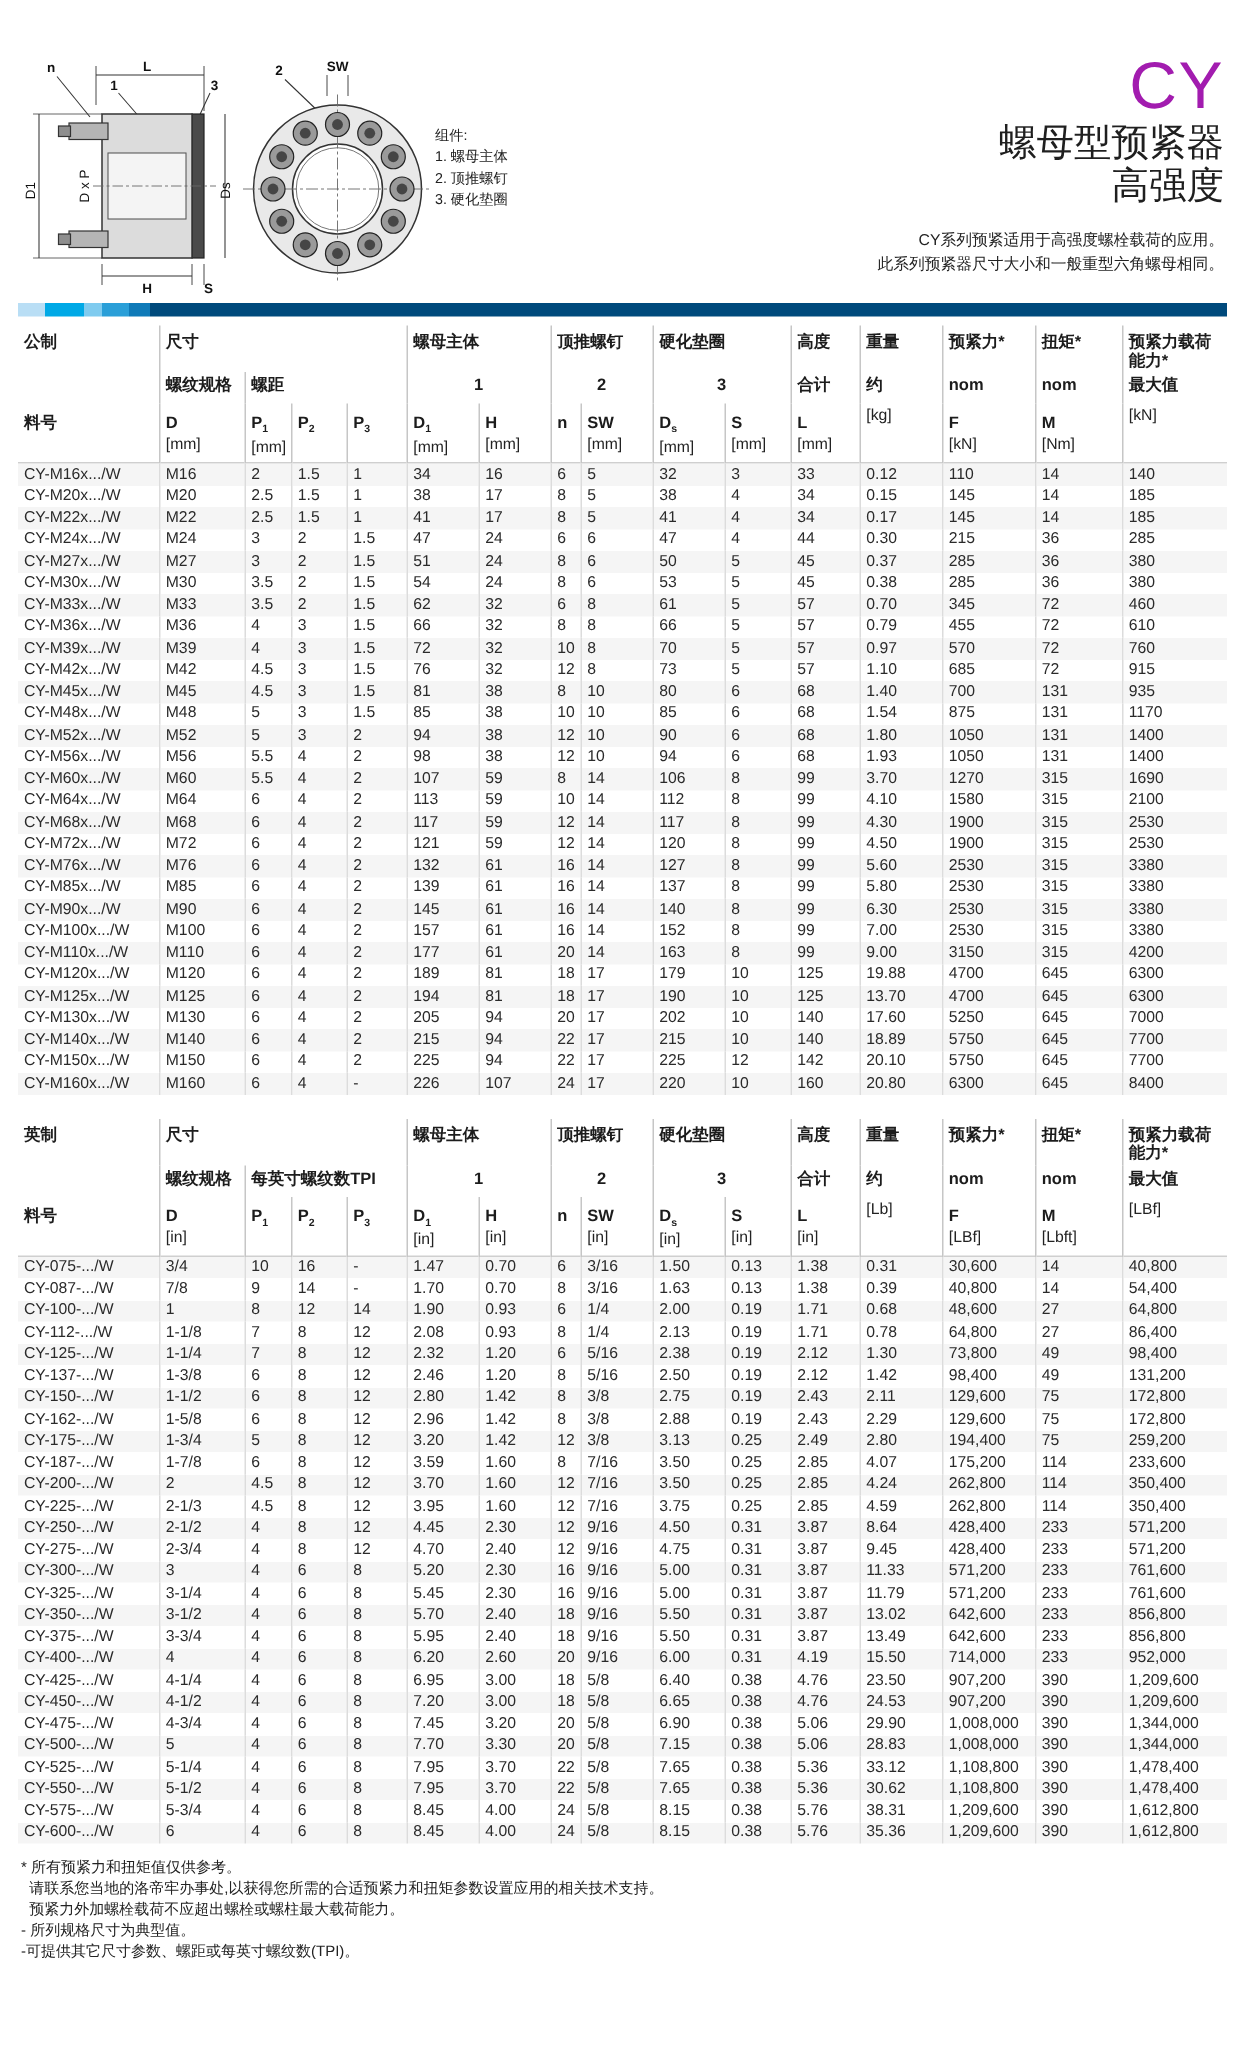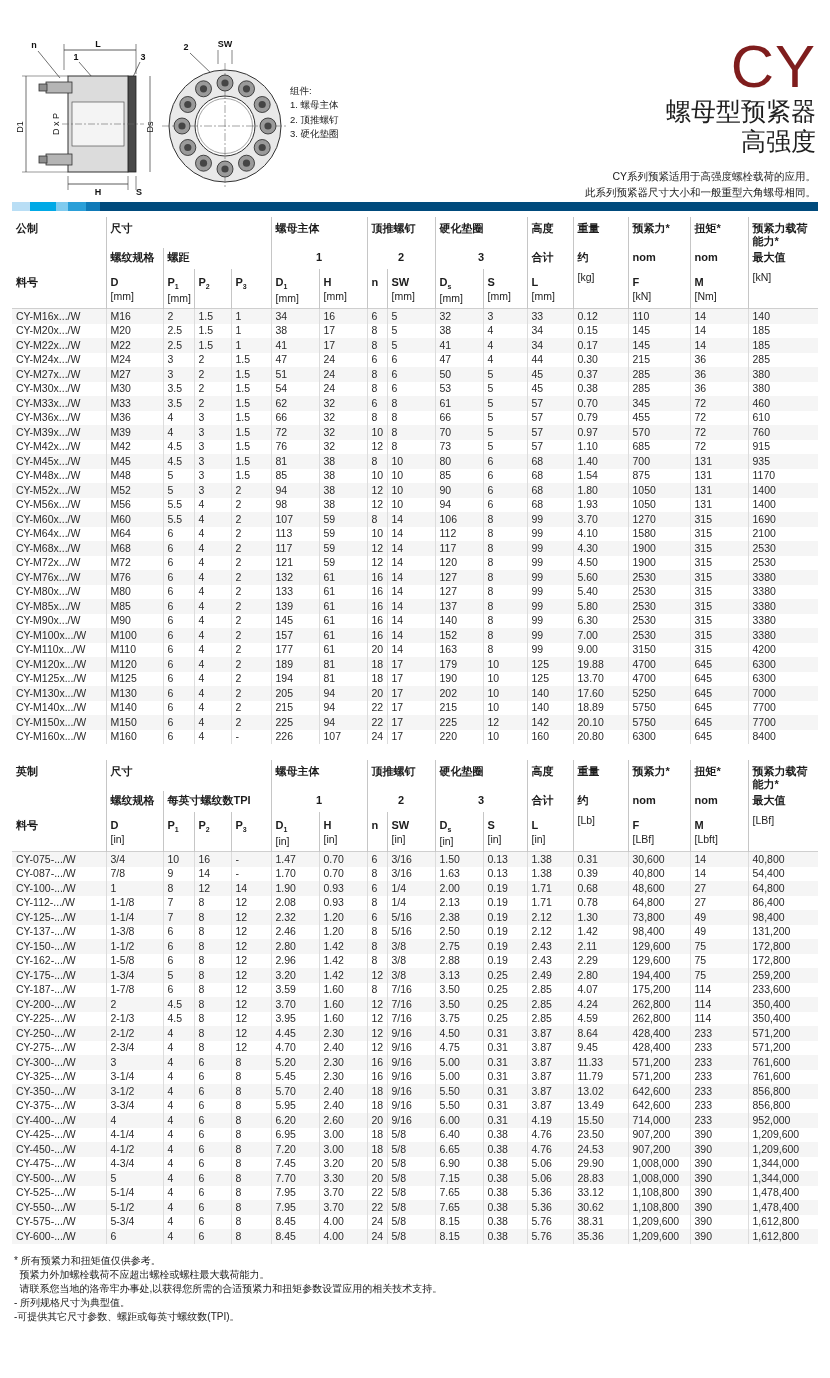--- a/index.html
+++ b/index.html
@@ -6,21 +6,21 @@
   .page{
     width:830px;height:1378px;position:relative;background:#fff;
     font-family:"Liberation Sans","DejaVu Sans",sans-serif;color:#1c1c1c;
     overflow:hidden;
   }
   
   .hero{position:relative;height:202px;}
   .drawings{position:absolute;left:12px;top:30px;}
   .legend{position:absolute;left:290px;top:84px;font-size:9.5px;line-height:1.5;color:#222;}
   .titleblock{position:absolute;right:14px;top:36px;text-align:right;}
-  .t-main{font-size:60px;line-height:1.02;letter-spacing:1px;color:#7f1d1d;}
+  .t-main{font-size:44px;line-height:1.02;letter-spacing:1px;color:#a21caf;}
   .t-sub{font-size:25px;line-height:1.18;color:#1f1f1f;}
   .t-desc{margin-top:12px;font-size:10.5px;line-height:1.55;color:#222;}
   
   .accent-bar{margin:0 12px;height:9px;display:flex;}
   .accent-bar div{height:100%;}
   
   .table-wrap{margin:6px 12px 0 12px;}
   .table-wrap.second{margin-top:16px;}
   table{border-collapse:collapse;width:806px;table-layout:fixed;}
   th,td{text-align:left;font-weight:normal;overflow:hidden;white-space:nowrap;}
@@ -585,38 +585,20 @@
             <td>14</td>
             <td>127</td>
             <td>8</td>
             <td>99</td>
             <td>5.60</td>
             <td>2530</td>
             <td>315</td>
             <td>3380</td>
           </tr>
           <tr>
-            <td>CY-M80x.../W</td>
-            <td>M80</td>
-            <td>6</td>
-            <td>4</td>
-            <td>2</td>
-            <td>133</td>
-            <td>61</td>
-            <td>16</td>
-            <td>14</td>
-            <td>127</td>
-            <td>8</td>
-            <td>99</td>
-            <td>5.40</td>
-            <td>2530</td>
-            <td>315</td>
-            <td>3380</td>
-          </tr>
-          <tr>
             <td>CY-M85x.../W</td>
             <td>M85</td>
             <td>6</td>
             <td>4</td>
             <td>2</td>
             <td>139</td>
             <td>61</td>
             <td>16</td>
             <td>14</td>
             <td>137</td>
@@ -1344,19 +1326,19 @@
             <td>1,209,600</td>
             <td>390</td>
             <td>1,612,800</td>
           </tr>
         </tbody>
       </table>
     </div>
 
   <div class="footnotes">
     <div>* 所有预紧力和扭矩值仅供参考。</div>
+    <div>  请联系您当地的洛帝牢办事处,以获得您所需的合适预紧力和扭矩参数设置应用的相关技术支持。</div>
     <div>  预紧力外加螺栓载荷不应超出螺栓或螺柱最大载荷能力。</div>
-    <div>  请联系您当地的洛帝牢办事处,以获得您所需的合适预紧力和扭矩参数设置应用的相关技术支持。</div>
     <div>- 所列规格尺寸为典型值。</div>
     <div>-可提供其它尺寸参数、螺距或每英寸螺纹数(TPI)。</div>
   </div>
 
 </div>
 
 </body></html>

